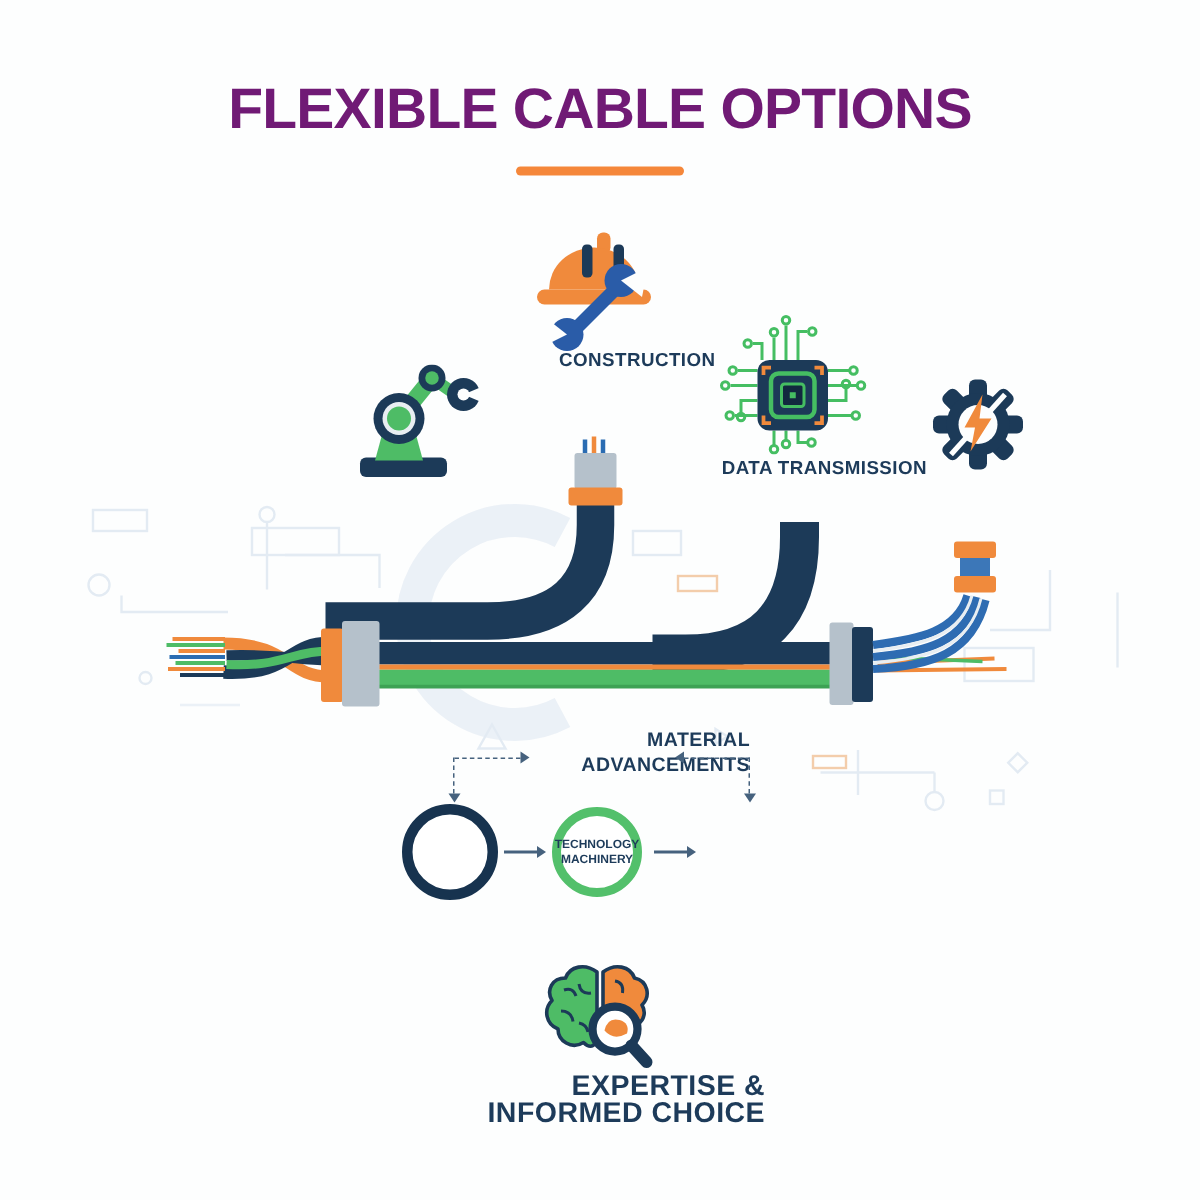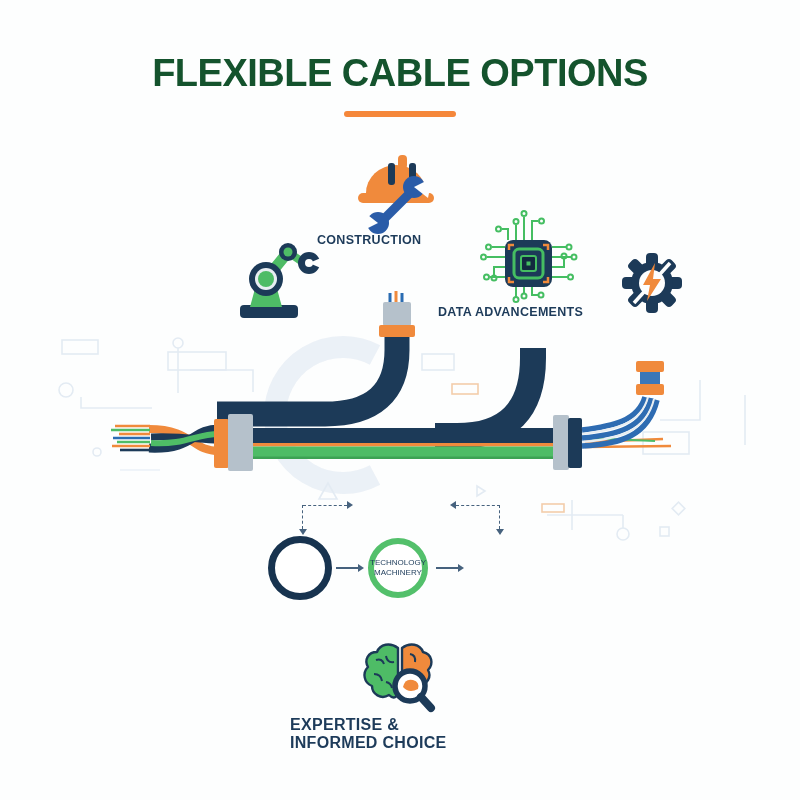--- a/index.html
+++ b/index.html
@@ -1,38 +1,38 @@
 <!DOCTYPE html>
 <html><head>
 <meta charset="utf-8">
 <style>
   html,body{margin:0;padding:0;}
   body{font-family:"Liberation Sans",sans-serif;background:#ffffff;}
   #canvas{position:relative;width:800px;height:800px;background:#fdfefe;overflow:hidden;}
   .abs{position:absolute;}
-  .lbl{color:#1d3b5a;font-weight:bold;text-align:left;letter-spacing:.3px;}
+  .lbl{color:#1d3b5a;font-weight:bold;text-align:right;letter-spacing:.3px;}
   #title{left:0;right:0;top:52px;text-align:center;font-size:38px;font-weight:bold;
-         color:#14532d;letter-spacing:-.5px;z-index:3;}
+         color:#701a75;letter-spacing:-.5px;z-index:3;}
   #title-underline{left:344px;top:111px;width:112px;height:6px;background:#f5873a;
          border-radius:3px;z-index:3;}
   .app-label{font-size:12.5px;line-height:16px;z-index:3;}
   .flow-heading{font-size:13px;line-height:17px;z-index:3;}
   .node{border-radius:50%;background:#fff;display:flex;align-items:center;justify-content:center;
         flex-direction:column;z-index:3;box-sizing:border-box;}
-  .node-text{font-size:8px;line-height:10px;color:#1d3b5a;font-weight:normal;text-align:center;letter-spacing:0;}
+  .node-text{font-size:8px;line-height:10px;color:#1d3b5a;font-weight:bold;text-align:center;letter-spacing:0;}
   .dash-h{border-top:1.6px dashed #46627e;height:0;z-index:3;}
   .dash-v{border-left:1.6px dashed #46627e;width:0;z-index:3;}
   .tri-right{width:0;height:0;border-top:4px solid transparent;border-bottom:4px solid transparent;
              border-left:6px solid #46627e;z-index:3;}
   .tri-left{width:0;height:0;border-top:4px solid transparent;border-bottom:4px solid transparent;
             border-right:6px solid #46627e;z-index:3;}
   .tri-down{width:0;height:0;border-left:4px solid transparent;border-right:4px solid transparent;
             border-top:6px solid #46627e;z-index:3;}
   .arrow-line{height:2px;background:#46627e;z-index:3;}
-  .footer-label{font-size:16px;line-height:18px;z-index:3;}
+  .footer-label{font-size:19px;line-height:18px;z-index:3;}
   svg{display:block;}
   .icon-svg{z-index:2;}
 </style>
 </head>
 <body>
 
 <div id="canvas">
 
   <svg class="abs icon-svg" style="left:0;top:0;z-index:0;" width="800" height="800" viewBox="0 0 800 800" fill="none" stroke="#e3ebf3" stroke-width="1.6">
     <path d="M 375,355 A 68,68 0 1 0 375,475" stroke="#dfe8f1" stroke-width="22" opacity="0.6"></path>
@@ -131,21 +131,21 @@
     <rect x="43" y="53" width="15" height="15" rx="2" fill="#12293f" stroke="#45be62" stroke-width="2"></rect>
     <rect x="48.5" y="58.5" width="4" height="4" fill="#45be62"></rect>
     <g stroke="#f08a3c" stroke-width="2.5" fill="none">
       <path d="M31,47 v-5 h5"></path>
         <path d="M70,47 v-5 h-5"></path>
       <path d="M31,74 v5 h5"></path>
         <path d="M70,74 v5 h-5"></path>
     </g>
   </svg>
   <div class="abs lbl app-label" style="left:438px;top:304px;width:180px;">
-    <div>DATA ADVANCEMENTS</div>
+    <div>DATA TRANSMISSION</div>
   </div>
 
   <svg class="abs icon-svg" style="left:620px;top:251px;" width="64" height="64" viewBox="0 0 64 64">
     <g fill="#1c3a58">
       <rect x="26" y="2" width="12" height="60" rx="4"></rect>
       <rect x="2" y="26" width="60" height="12" rx="4"></rect>
       <rect x="26" y="2" width="12" height="60" rx="4" transform="rotate(45 32 32)"></rect>
       <rect x="26" y="2" width="12" height="60" rx="4" transform="rotate(135 32 32)"></rect>
       <circle cx="32" cy="32" r="21"></circle>
     </g>
@@ -198,20 +198,24 @@
     <path d="M487,158 C522,155 549,148 556,118" stroke="#2e6cb2" stroke-width="5.5" fill="none"></path>
     <path d="M487,166 C526,164 553,156 562,120" stroke="#2e6cb2" stroke-width="5.5" fill="none"></path>
     <path d="M487,154 C520,150 546,144 553,117" stroke="#e8eef2" stroke-width="2" fill="none"></path>
     <path d="M487,162 C524,159 551,152 559,119" stroke="#e8eef2" stroke-width="2" fill="none"></path>
 
     <rect x="541" y="81" width="28" height="11" rx="2" fill="#f08a3c"></rect>
     <rect x="545" y="92" width="20" height="12" fill="#3c77b8"></rect>
     <rect x="541" y="104" width="28" height="11" rx="2" fill="#f08a3c"></rect>
   </svg>
 
+  <div class="abs lbl flow-heading" style="left:300px;top:484px;width:200px;">
+    <div>MATERIAL</div>
+    <div>ADVANCEMENTS</div>
+  </div>
 
   <div class="abs dash-h" style="left:303px;top:505px;width:44px;"></div>
   <div class="abs tri-right" style="left:347px;top:501px;"></div>
   <div class="abs dash-v" style="left:302px;top:505px;height:24px;"></div>
   <div class="abs tri-down" style="left:299px;top:529px;"></div>
 
   <div class="abs dash-h" style="left:456px;top:505px;width:44px;"></div>
   <div class="abs tri-left" style="left:450px;top:501px;"></div>
   <div class="abs dash-v" style="left:499px;top:505px;height:24px;"></div>
   <div class="abs tri-down" style="left:496px;top:529px;"></div>

